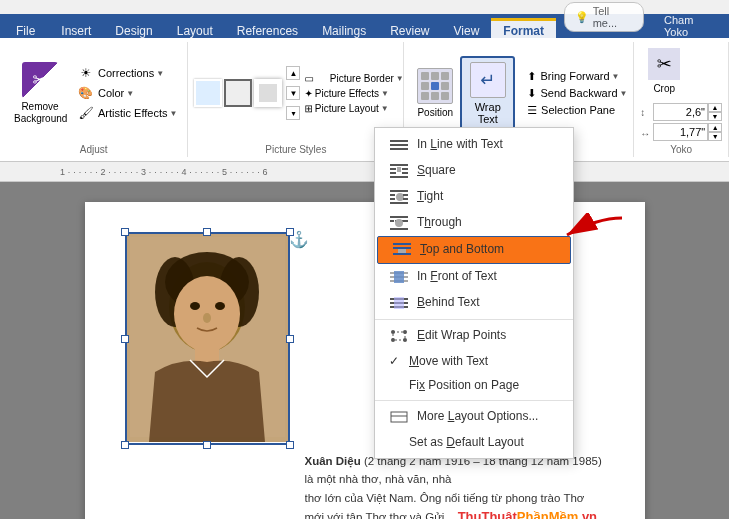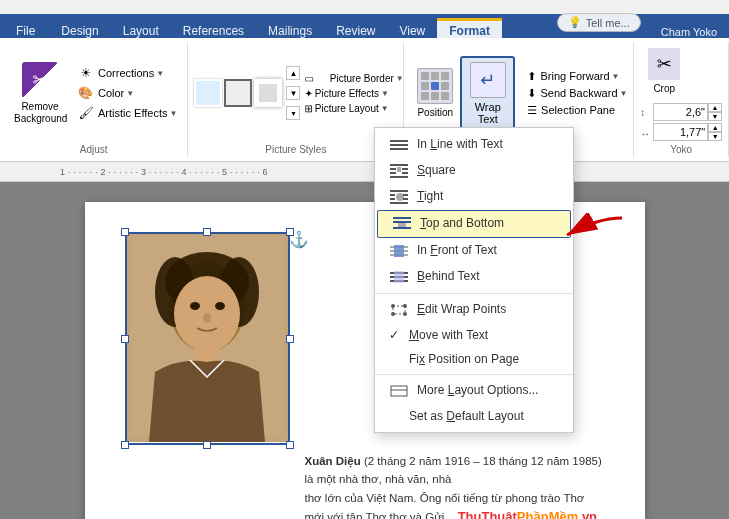--- a/index.html
+++ b/index.html
@@ -49,35 +49,36 @@
 
     .image-container { position: relative; float: left; margin-right: 15px; margin-bottom: 5px; }
     .anchor-icon { position: absolute; top: -18px; right: -5px; font-size: 14px; color: #888; }
 
     .doc-text { font-size: 11.5px; line-height: 1.6; color: #333; }
     .doc-text .bold { font-weight: bold; }
 
     
     .dropdown-menu { position: absolute; top: 127px; left: 374px; background: white; border: 1px solid #c8c8c8; box-shadow: 2px 4px 12px rgba(0,0,0,0.2); z-index: 100; width: 200px; padding: 4px 0; }
     .menu-item { display: flex; align-items: flex-start; padding: 5px 14px; cursor: pointer; font-size: 12px; color: #333; position: relative; }
-    .menu-item.highlighted { background: #fef9c3; border: 1px solid #2b579a; margin: 0 2px; border-radius: 2px; }
+    .menu-item.highlighted { background: #f97316; border: 1px solid #2b579a; margin: 0 2px; border-radius: 2px; }
     .menu-item .menu-icon { width: 20px; height: 16px; margin-right: 8px; display: flex; align-items: center; justify-content: center; flex-shrink: 0; }
     .menu-item .check { margin-right: 8px; font-size: 12px; width: 12px; }
     .menu-divider { height: 1px; background: #e0e0e0; margin: 3px 0; }
     .menu-item .underline-char { text-decoration: underline; }
 
     
     .red-arrow { position: absolute; top: 213px; left: 547px; z-index: 101; }
   </style>
 </head>
 <body>
 
 <div class="ribbon">
   <div class="ribbon-tabs">
     <div class="ribbon-tab file">File</div>
+    <div class="ribbon-tab">Insert</div>
     <div class="ribbon-tab">Design</div>
     <div class="ribbon-tab">Layout</div>
     <div class="ribbon-tab">References</div>
     <div class="ribbon-tab">Mailings</div>
     <div class="ribbon-tab">Review</div>
     <div class="ribbon-tab">View</div>
     <div class="ribbon-tab active">Format</div>
     <div style="flex:1"></div>
     <div class="ribbon-tab" style="font-size:11px; color:#555; background:white; border-radius:10px; margin:6px 8px; padding:2px 10px; border:1px solid #c0c0c0;">
       <span style="margin-right:4px;">💡</span>
@@ -324,20 +325,34 @@
           <circle cx="10" cy="7" r="4" fill="#aaa"></circle>
           <rect x="13" y="4" width="5" height="2" fill="#555"></rect>
           <rect x="0" y="8" width="5" height="2" fill="#555"></rect>
           <rect x="13" y="8" width="5" height="2" fill="#555"></rect>
           <rect x="0" y="12" width="18" height="2" fill="#555"></rect>
         </svg>
     </span>
     <span><span class="underline-char">T</span>ight</span>
   </div>
 
+  <div class="menu-item">
+    <span class="menu-icon">
+      <svg width="18" height="14" viewBox="0 0 18 14">
+          <rect x="0" y="0" width="18" height="2" fill="#555"></rect>
+          <rect x="0" y="4" width="4" height="2" fill="#555"></rect>
+          <rect x="5" y="4" width="2" height="2" fill="#555"></rect>
+          <rect x="12" y="4" width="2" height="2" fill="#555"></rect>
+          <rect x="14" y="4" width="4" height="2" fill="#555"></rect>
+          <circle cx="9" cy="7" r="4" fill="#aaa"></circle>
+          <rect x="0" y="12" width="18" height="2" fill="#555"></rect>
+        </svg>
+    </span>
+    <span>T<span class="underline-char">h</span>rough</span>
+  </div>
 
   <div class="menu-item highlighted">
     <span class="menu-icon">
       <svg width="18" height="14" viewBox="0 0 18 14">
           <rect x="0" y="0" width="18" height="2" fill="#2b579a"></rect>
           <rect x="0" y="4" width="18" height="2" fill="#2b579a"></rect>
           <rect x="5" y="6" width="8" height="4" fill="#aaa"></rect>
           <rect x="0" y="10" width="18" height="2" fill="#2b579a"></rect>
         </svg>
     </span>

